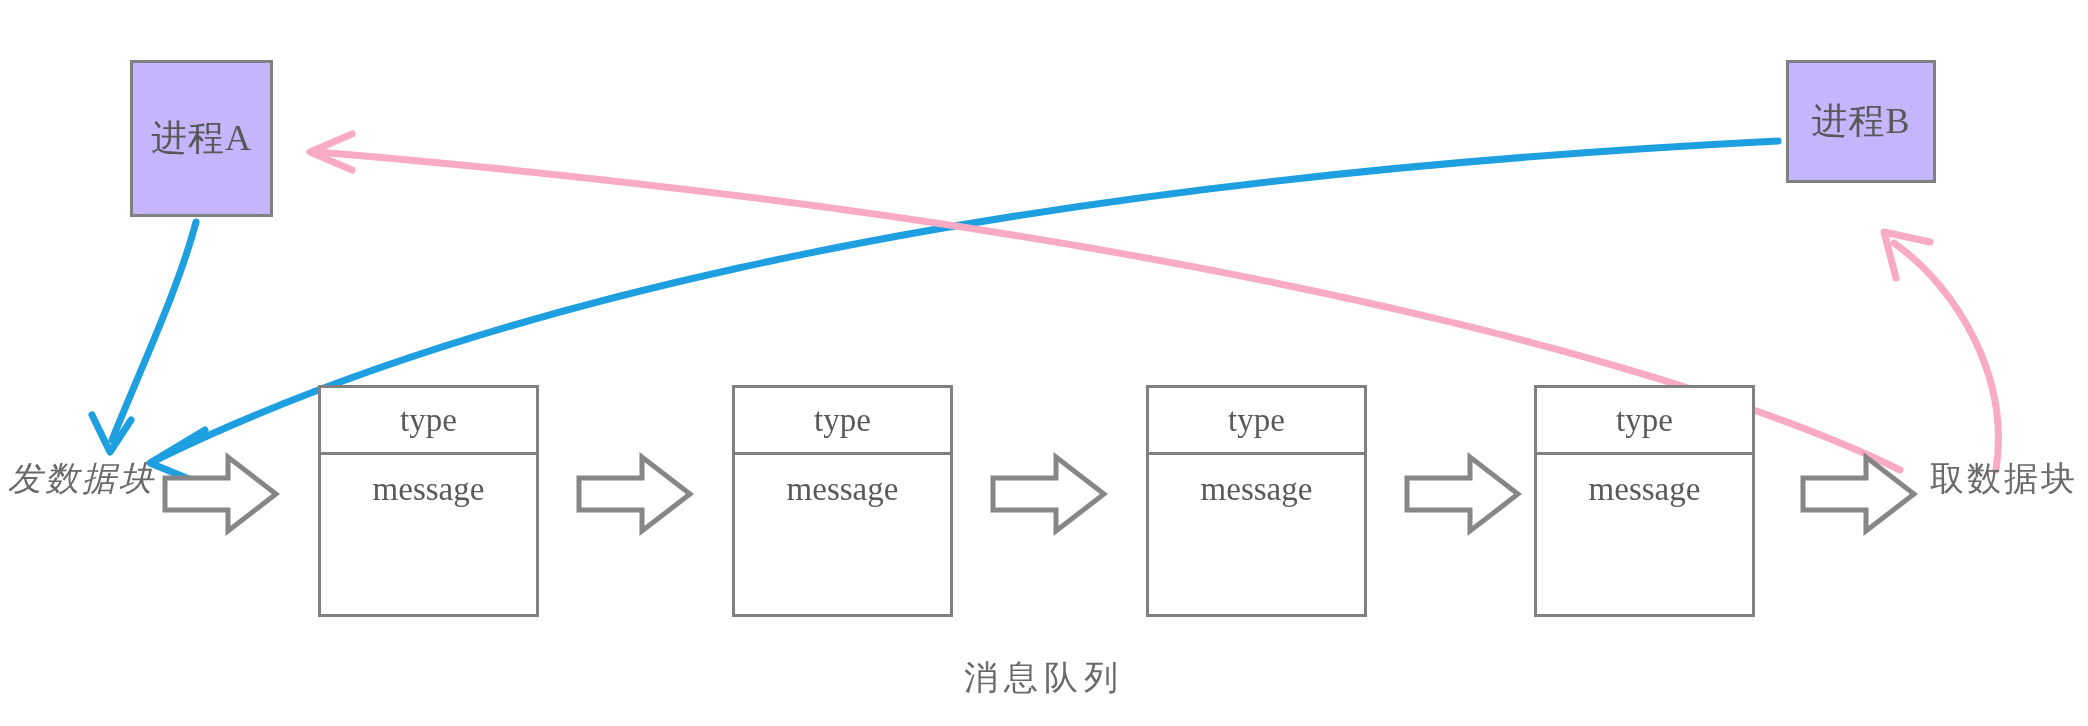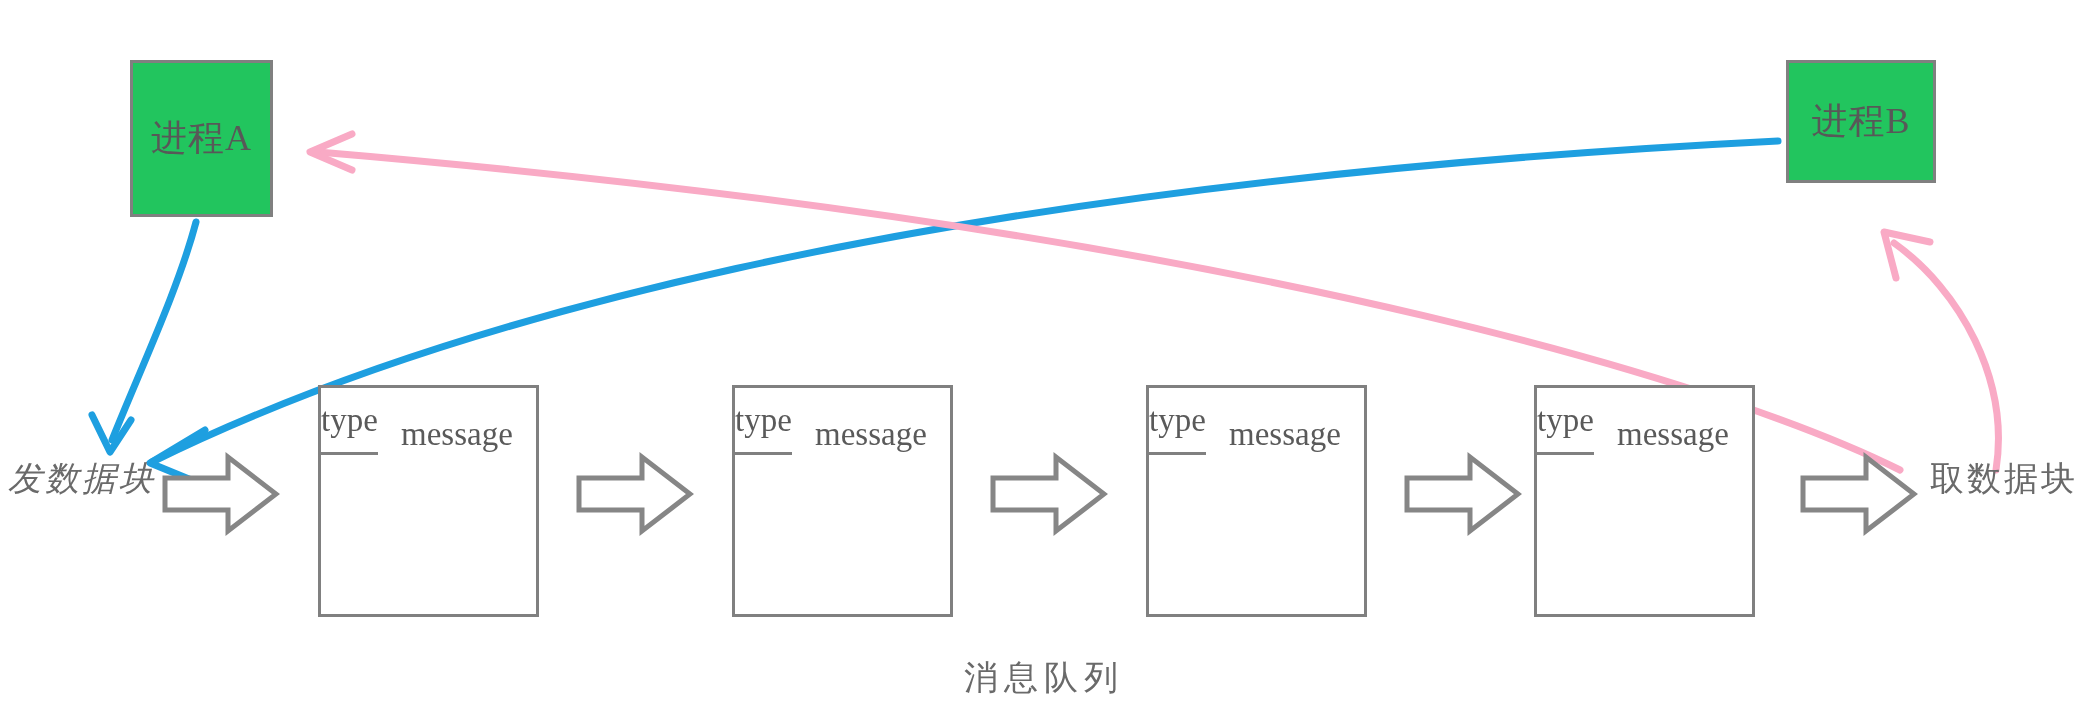--- a/index.html
+++ b/index.html
@@ -23,58 +23,58 @@
     left: 0;
     top: 0;
     width: 2088px;
     height: 726px;
     pointer-events: none;
   }
   .proc-box {
     position: absolute;
     box-sizing: border-box;
     border: 3px solid #808080;
-    background: #22c55e;
+    background: #c4b5fd;
     display: flex;
     align-items: center;
     justify-content: center;
     color: #585858;
     font-size: 36px;
     letter-spacing: 1px;
   }
   #proc-a { left: 130px; top: 60px; width: 143px; height: 157px; }
   #proc-b { left: 1786px; top: 60px; width: 150px; height: 123px; }
 
   .msg-box {
     position: absolute;
     box-sizing: border-box;
     top: 385px;
     width: 221px;
     height: 232px;
     border: 3px solid #808080;
     background: #ffffff;
     display: flex;
-    flex-direction: row;
+    flex-direction: column;
   }
   .msg-type {
     box-sizing: border-box;
     height: 67px;
     border-bottom: 3px solid #808080;
     display: flex;
     align-items: center;
     justify-content: center;
     color: #5a5a5a;
     font-size: 33px;
   }
   .msg-body {
     flex: 1;
     display: flex;
     align-items: flex-start;
     justify-content: center;
-    padding-top: 28px;
+    padding-top: 16px;
     color: #5a5a5a;
     font-size: 33px;
   }
 
   .block-arrow {
     position: absolute;
     top: 451px;
     width: 118px;
     height: 86px;
   }

